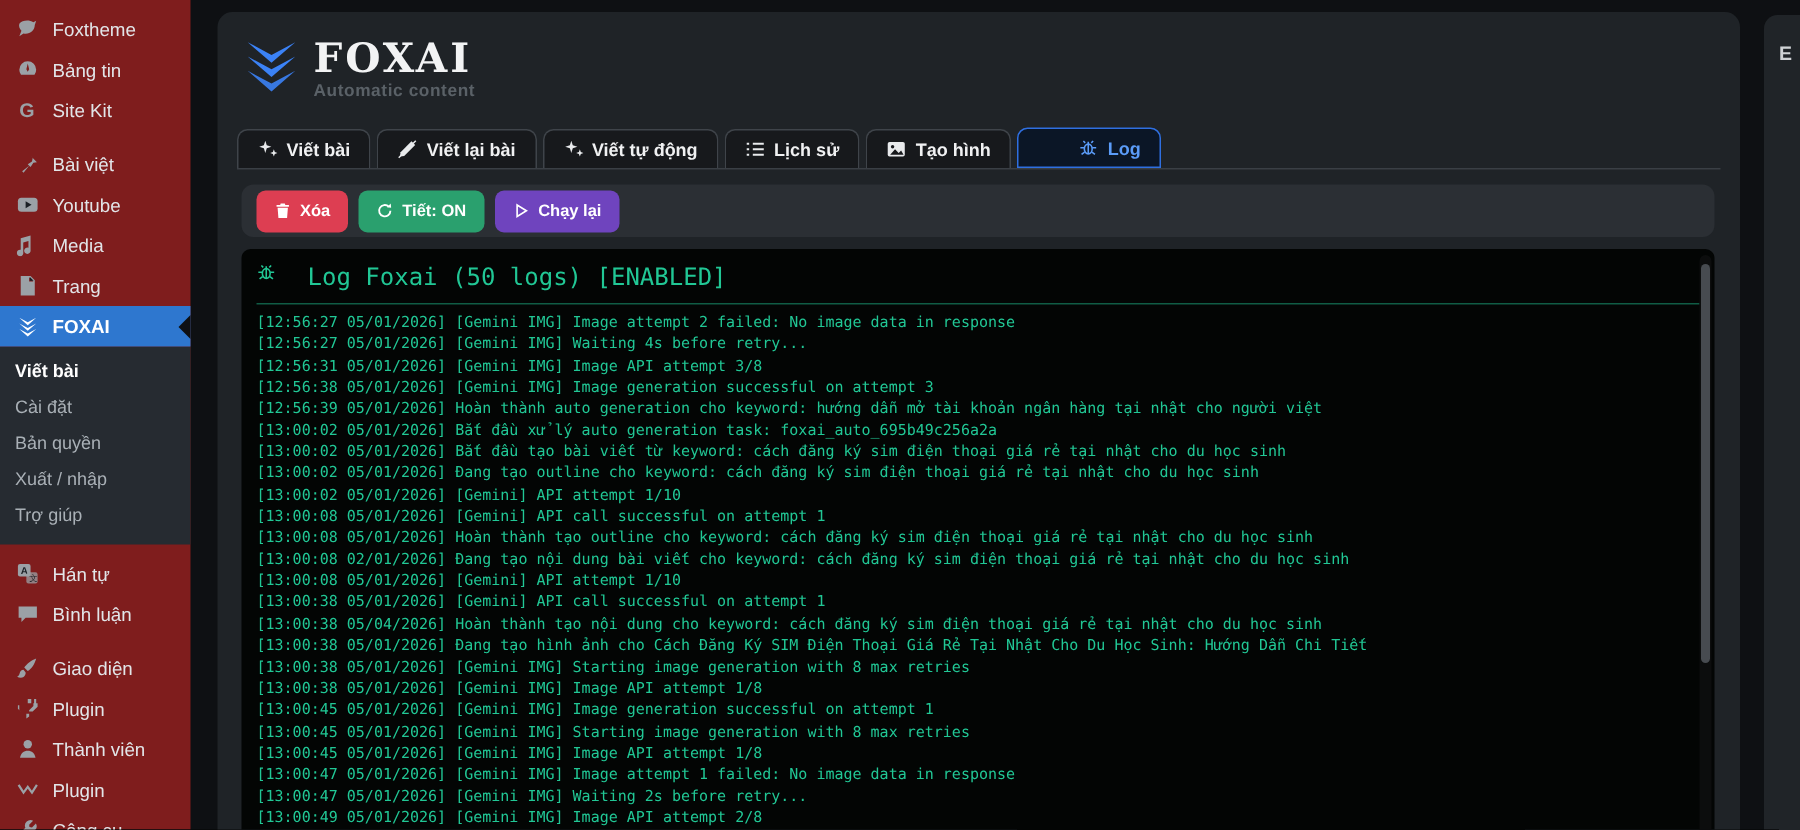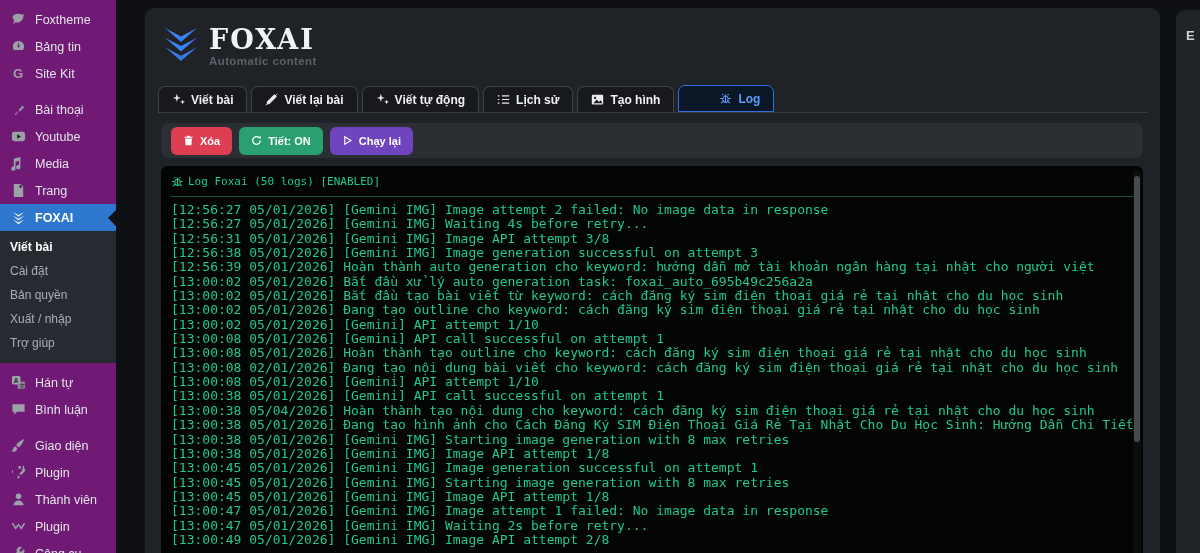--- a/index.html
+++ b/index.html
@@ -7,22 +7,22 @@
   body {
     font-family:"Liberation Sans", sans-serif;
     background:#0e1013;
     position:relative;
     color:#e8eaec;
   }
   svg { display:block; }
 
   
   .sidebar {
-    position:absolute; left:0; top:0; width:116px; height:553px;
-    background:#701a75; z-index:2;
+    position:absolute; left:0; top:0; width:127px; height:553px;
+    background:#7f1d1d; z-index:2;
   }
   .sb-item {
     display:flex; align-items:center; gap:9px;
     height:27px; padding:0 8px 0 10px;
     font-size:12.5px; color:#e2e5e8; cursor:pointer; position:relative;
   }
   .sb-item .sb-ico { width:16px; height:16px; flex:0 0 16px; color:#9ba1a6; display:flex; align-items:center; justify-content:center; }
   .sb-gap { height:9px; }
   .sb-item.active {
     background:#2e77cf; color:#ffffff; font-weight:bold;
@@ -93,27 +93,27 @@
   .btn-rerun  { background:#6f44be; }
 
   
   .console {
     position:absolute; left:16px; top:158px; width:982px; height:402px;
     background:#030504; border-radius:6px 6px 0 0;
     font-family:"DejaVu Sans Mono", monospace;
     color:#21c795; overflow:hidden;
   }
   .console-head {
-    display:flex; align-items:center; gap:4px;
-    padding:9px 10px 6px 10px; font-size:11px;
+    display:flex; align-items:flex-start; gap:21px;
+    padding:9px 10px 6px 10px; font-size:16px;
   }
   .console-head .c-ico { width:13px; height:13px; color:#21c795; }
   .console-rule { border:none; border-top:1px solid rgba(33,199,149,0.45); margin:2px 10px 6px 10px; }
   .log-line {
-    font-size:13px; line-height:14.35px; padding:0 18px 0 10px;
+    font-size:10px; line-height:14.35px; padding:0 18px 0 10px;
     white-space:nowrap; overflow:hidden;
   }
   .console-scrollbar {
     position:absolute; right:2px; top:4px; bottom:0; width:8px;
     background:#0c0d0d; border-radius:4px;
   }
   .console-thumb {
     position:absolute; top:6px; left:1px; width:6px; height:266px;
     background:#474b50; border-radius:3px; cursor:pointer;
   }
@@ -158,21 +158,21 @@
   </div>
 
   <div class="sb-gap"></div>
 
   <div class="sb-item">
     <span class="sb-ico">
       <svg viewBox="0 0 16 16" width="15" height="15">
           <path fill="currentColor" d="M9.5 1.5 14.5 6.5 12 7l-2 3-1-1-4 5-1-1 5-4-1-1 3-2 .5-2.5z"></path>
         </svg>
     </span>
-    <span>Bài thoại</span>
+    <span>Bài việt</span>
   </div>
   <div class="sb-item">
     <span class="sb-ico">
       <svg viewBox="0 0 16 16" width="15" height="15">
           <rect x="1" y="3" width="14" height="10" rx="2.5" fill="currentColor"></rect>
           <path d="M6.5 5.5v5l4.2-2.5z" fill="#1b2025"></path>
         </svg>
     </span>
     <span>Youtube</span>
   </div>

